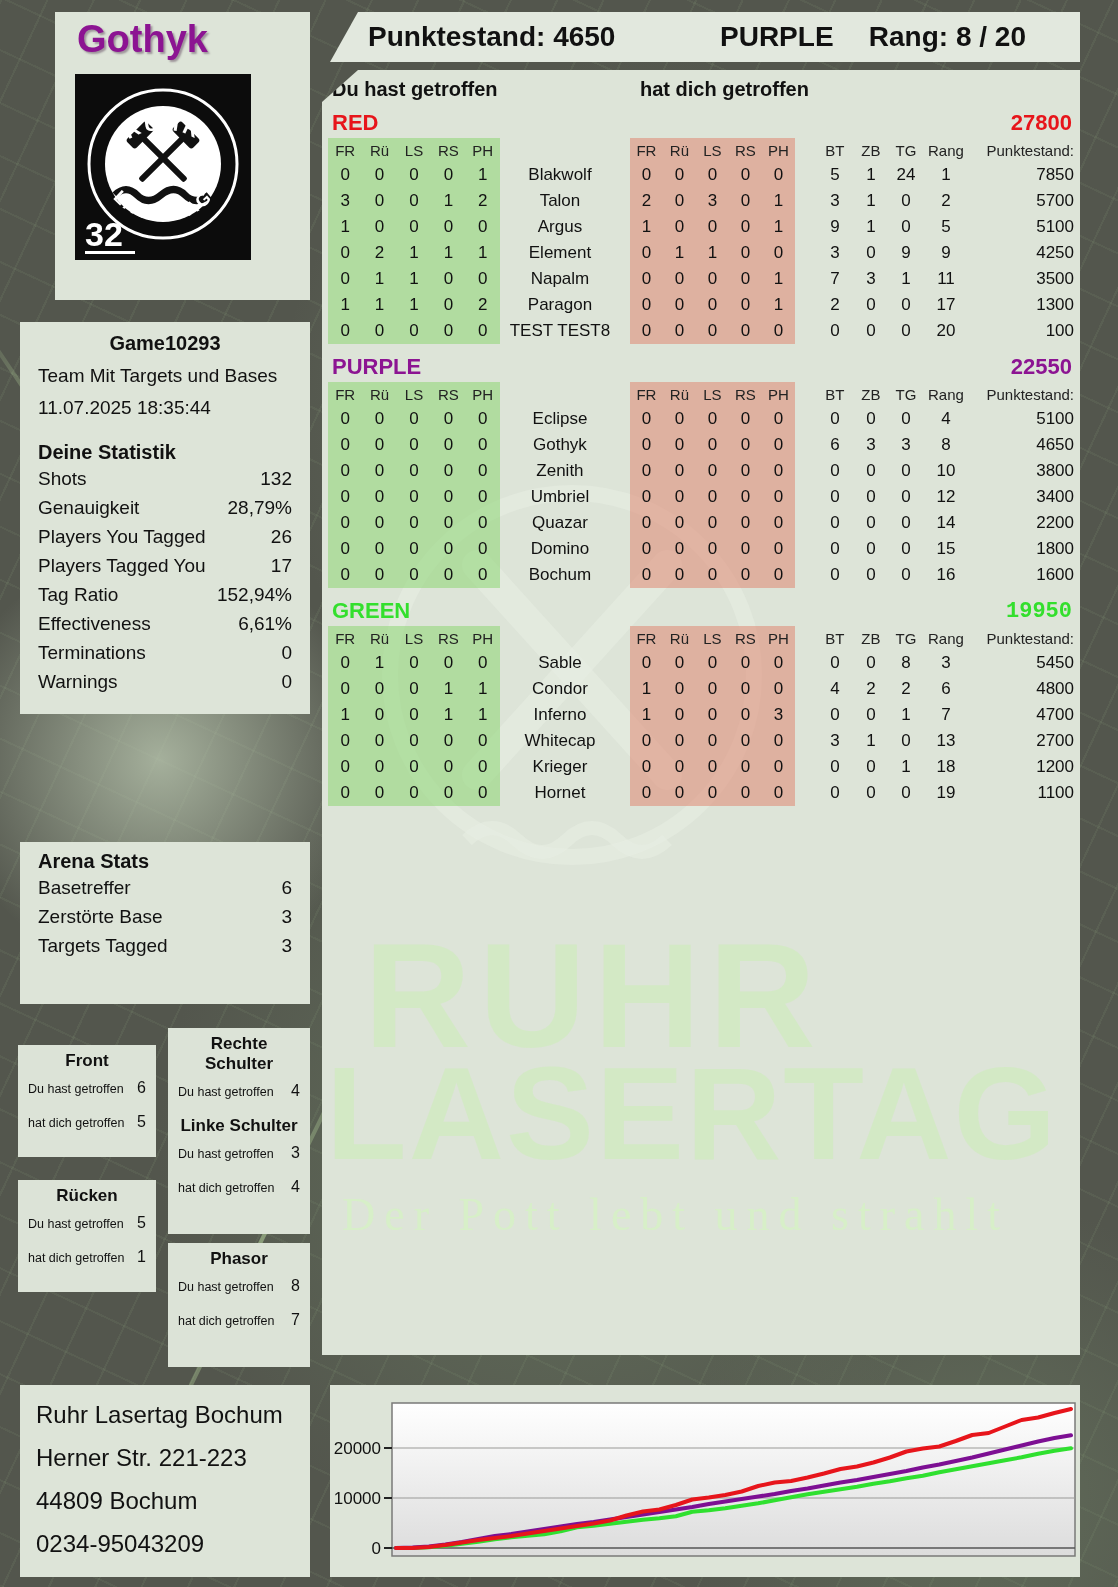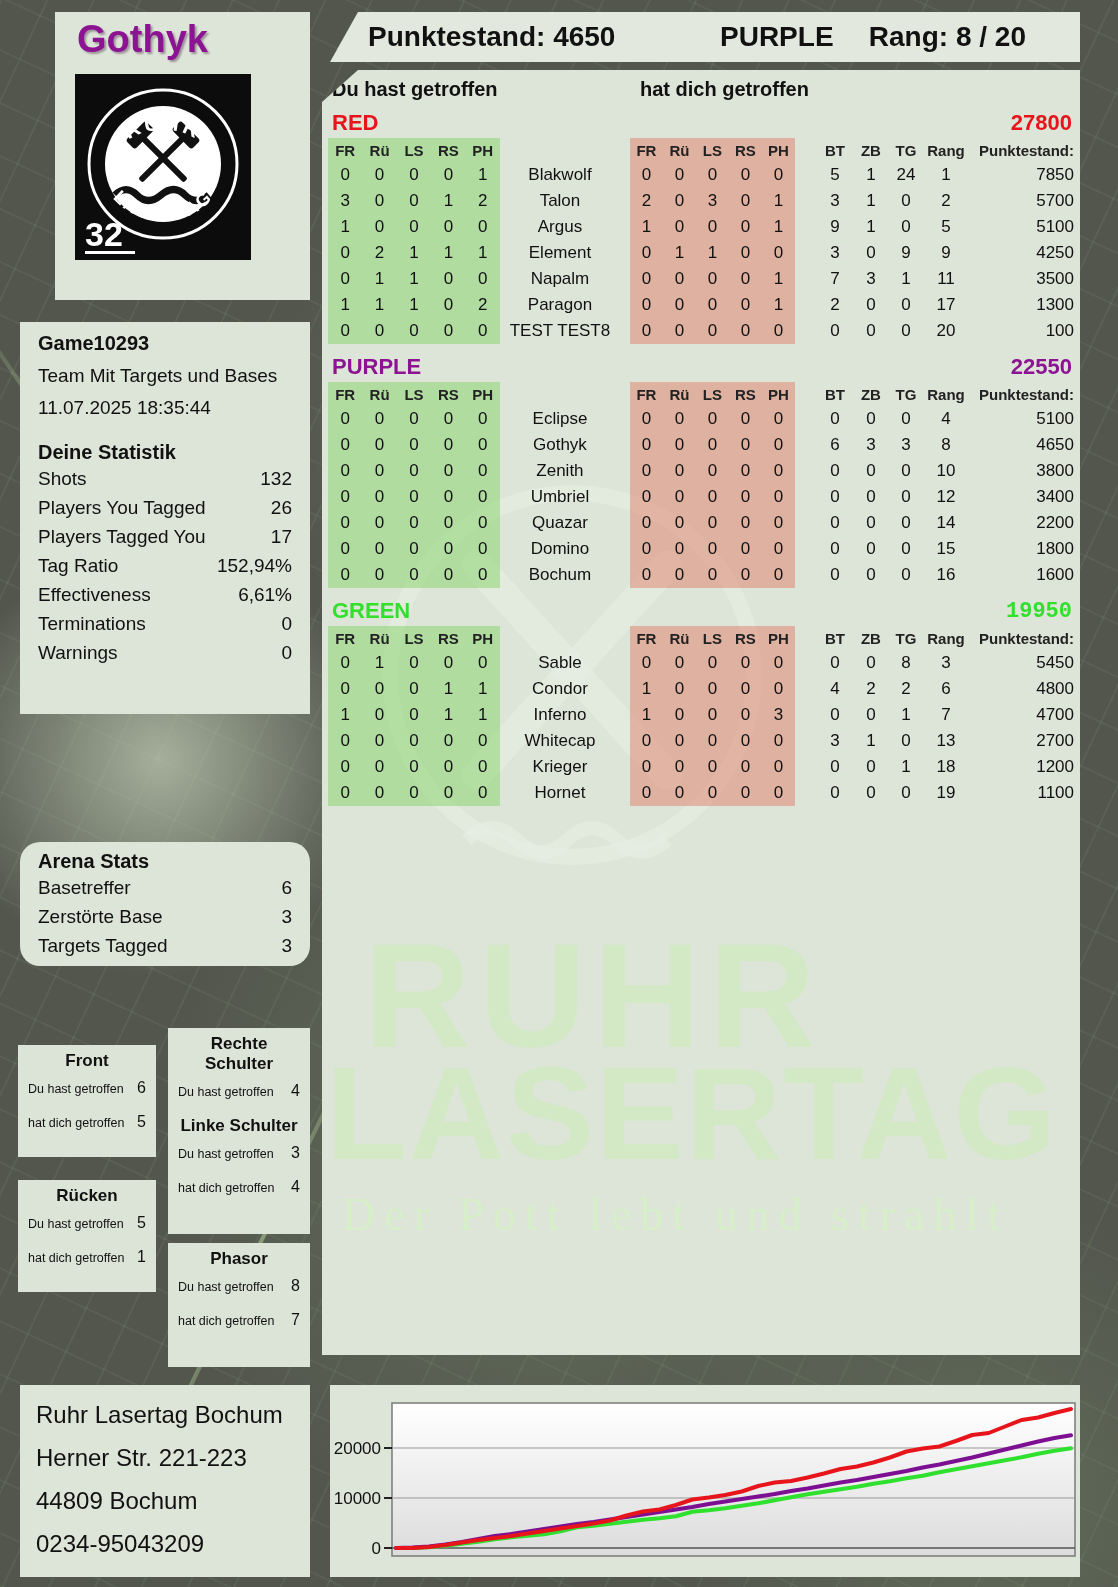--- a/index.html
+++ b/index.html
@@ -45,43 +45,43 @@
   #teams{position:relative;z-index:2;}
   .team{margin-bottom:8px;}
   .team-head{display:flex;justify-content:space-between;align-items:center;height:30px;padding:0 8px 0 10px;}
   .team-name,.team-total{font-size:22px;font-weight:bold;}
   .team-table{position:relative;}
   .block{position:absolute;top:0;bottom:0;z-index:0;}
   .block.you{left:6px;width:172px;background:rgba(141,214,115,0.55);}
   .block.them{left:308px;width:165px;background:rgba(224,121,99,0.48);}
   .trow{position:relative;z-index:1;display:grid;height:26px;
     grid-template-columns:6px repeat(5,34.4px) 120px 10px repeat(5,33px) 22px 36px 36px 34px 46px 1fr;}
-  .trow.thead{height:24px;font-weight:bold;}
+  .trow.thead{height:24px;}
   .c{display:flex;align-items:center;justify-content:center;font-size:17px;}
   .thead .c{font-size:15px;color:#222;}
   .c.pts{justify-content:flex-end;padding-right:6px;text-align:right;}
   .c.pname{font-size:17px;}
 
   
   .wm{position:absolute;z-index:0;pointer-events:none;}
   .wm-logo{left:60px;top:350px;width:380px;height:510px;opacity:.5;}
   .wm-ruhr{left:42px;top:852px;font-size:148px;font-weight:bold;letter-spacing:8px;color:rgba(209,234,194,0.85);line-height:1;}
   .wm-lasertag{left:4px;top:978px;font-size:132px;font-weight:bold;letter-spacing:2px;color:rgba(209,234,194,0.85);line-height:1;}
   .wm-tagline{left:20px;top:1118px;font-size:46px;letter-spacing:9px;color:rgba(214,239,199,0.9);
     font-family:"Liberation Serif","DejaVu Serif",serif;}
 
   
   .game-panel{left:20px;top:322px;width:290px;height:392px;padding:8px 18px;box-sizing:border-box;}
-  .kv{display:flex;justify-content:flex-start;align-items:baseline;}
+  .kv{display:flex;justify-content:center;align-items:baseline;}
   .game-row{margin-top:2px;}
   .game-row .k,.game-row .v{font-size:20px;font-weight:bold;}
   .mode-line,.date-line{font-size:19px;margin-top:10px;}
   .sec-title{font-size:20px;font-weight:bold;margin-top:22px;}
   .srow{display:flex;justify-content:space-between;font-size:19px;line-height:29px;}
-  .arena-panel{left:20px;top:842px;width:290px;height:124px;padding:6px 18px;box-sizing:border-box;border-radius:20px;}
+  .arena-panel{left:20px;top:842px;width:290px;height:162px;padding:6px 18px;box-sizing:border-box;}
   .arena-panel .sec-title{margin-top:2px;}
 
   
   .zone{position:absolute;background:#dce3d7;padding:6px 10px;box-sizing:border-box;}
   .zone .ztitle{text-align:center;font-size:17px;font-weight:bold;margin-bottom:8px;}
   .zrow{display:flex;justify-content:space-between;align-items:baseline;margin-top:2px;}
   .zrow + .zrow{margin-top:16px;}
   .zlabel{font-size:12.5px;} .zval{font-size:16px;}
   .z-rechte-schulter{left:168px;top:1028px;width:142px;height:87px;}
   .z-front{left:18px;top:1045px;width:138px;height:112px;}
@@ -677,20 +677,24 @@
     </div>
     <div class="mode-line">Team Mit Targets und Bases</div>
     <div class="date-line">11.07.2025 18:35:44</div>
     <div class="sec-title">Deine Statistik</div>
     <div id="your-stats-rows">
         <div class="srow">
           <span class="k">Shots</span>
           <span class="v">132</span>
         </div>
         <div class="srow">
+          <span class="k">Genauigkeit</span>
+          <span class="v">28,79%</span>
+        </div>
+        <div class="srow">
           <span class="k">Players You Tagged</span>
           <span class="v">26</span>
         </div>
         <div class="srow">
           <span class="k">Players Tagged You</span>
           <span class="v">17</span>
         </div>
         <div class="srow">
           <span class="k">Tag Ratio</span>
           <span class="v">152,94%</span>

